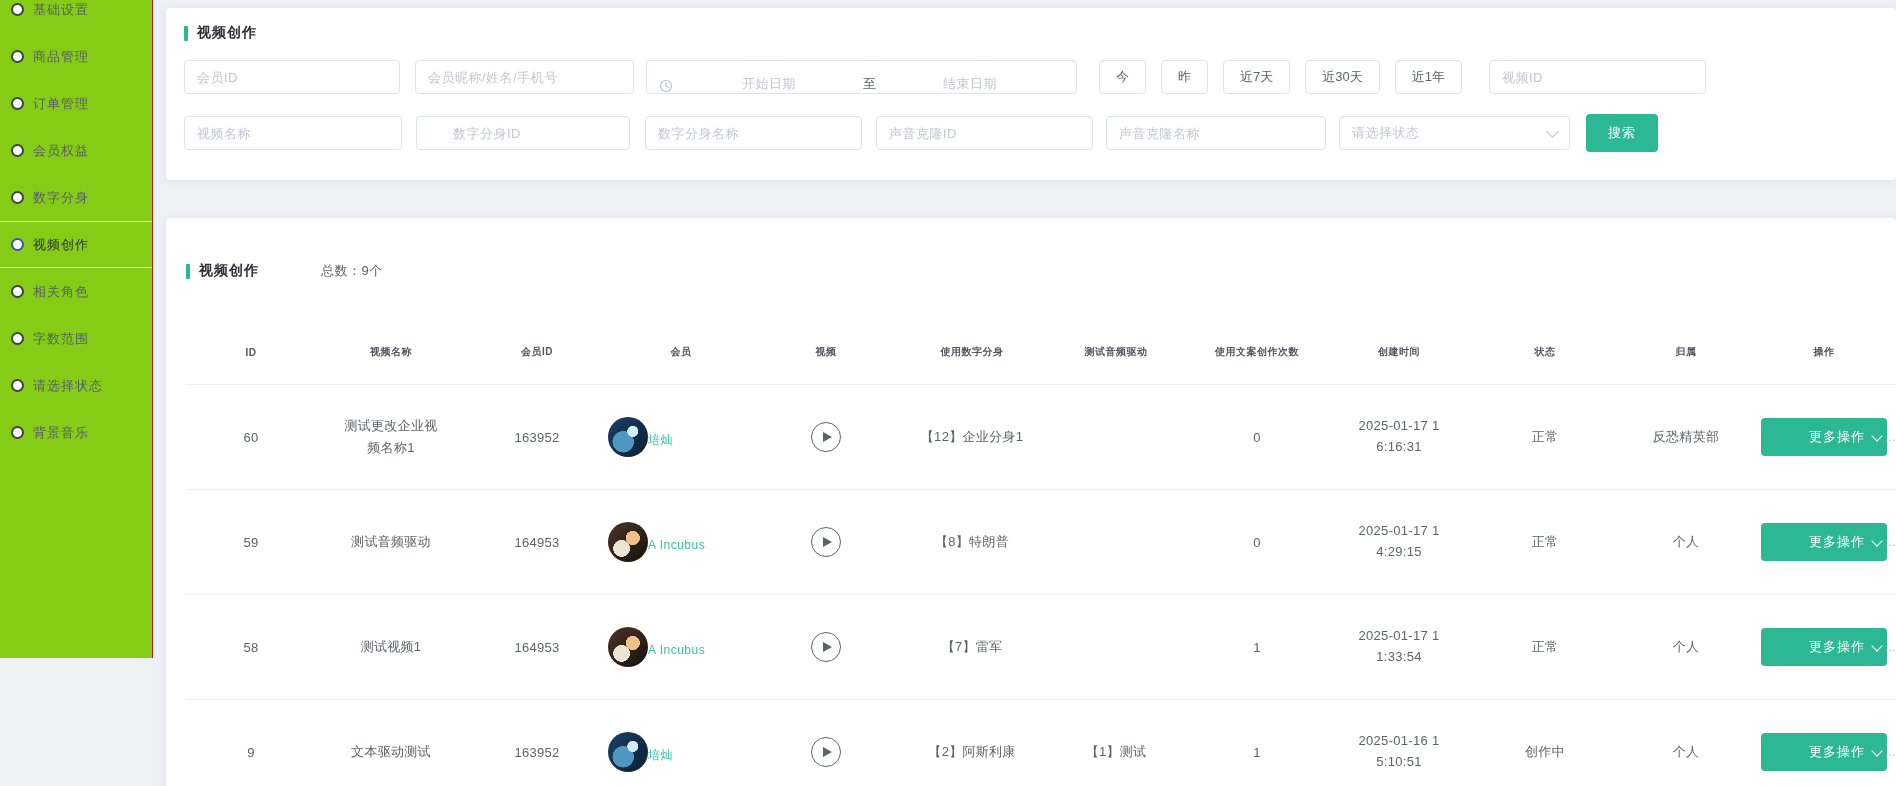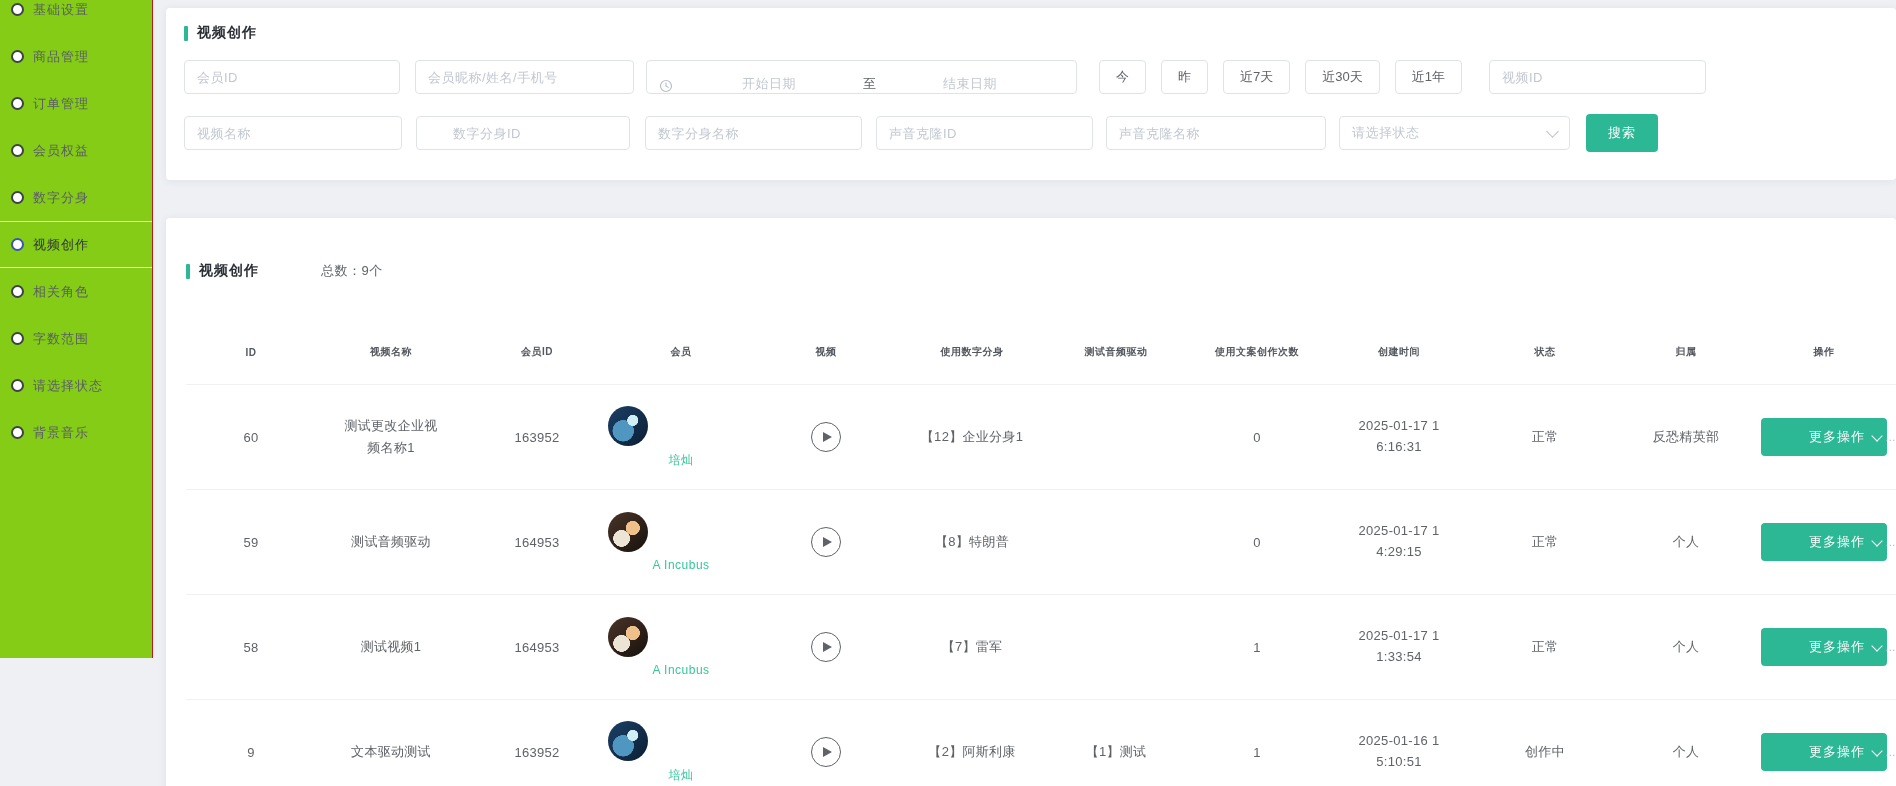--- a/index.html
+++ b/index.html
@@ -58,21 +58,21 @@
   
   .title-row{display:flex;align-items:center}
   .total{color:#5f6368;margin-left:62px;letter-spacing:.5px}
   table{border-collapse:collapse;table-layout:fixed;width:1710px;margin-top:40px}
   th{font-weight:bold;color:#54585f;font-size:10px;height:64px;text-align:center;padding:0;letter-spacing:.5px}
   tbody td{text-align:center;vertical-align:middle;border-top:1px solid #eff1f4;height:104px;
     padding:0;color:#5f6368;letter-spacing:.3px}
   .wrap-name{max-width:96px;margin:0 auto;line-height:1.7}
   .wrap-twin{max-width:106px;margin:0 auto;line-height:1.7}
   .dt-cell{max-width:88px;margin:0 auto;word-break:break-all;line-height:1.6}
-  .member{display:flex;flex-direction:column;}
+  .member{display:flex;flex-direction:row;align-items:center}
   .avatar{width:40px;height:40px;border-radius:50%;flex:none}
   .avatar.blue{background:
     radial-gradient(circle at 62% 36%, #cfeef5 0 15%, rgba(0,0,0,0) 16%),
     radial-gradient(circle at 38% 62%, #4f96c0 0 30%, rgba(0,0,0,0) 31%),
     linear-gradient(135deg,#1c4067,#0b1e32)}
   .avatar.orange{background:
     radial-gradient(circle at 62% 40%, #f0c08a 0 20%, rgba(0,0,0,0) 21%),
     radial-gradient(circle at 34% 66%, #ece5d6 0 22%, rgba(0,0,0,0) 23%),
     linear-gradient(140deg,#4a3428,#17110d)}
   .mname{color:#34c79c;font-size:12px;margin-top:6px;letter-spacing:.5px}

